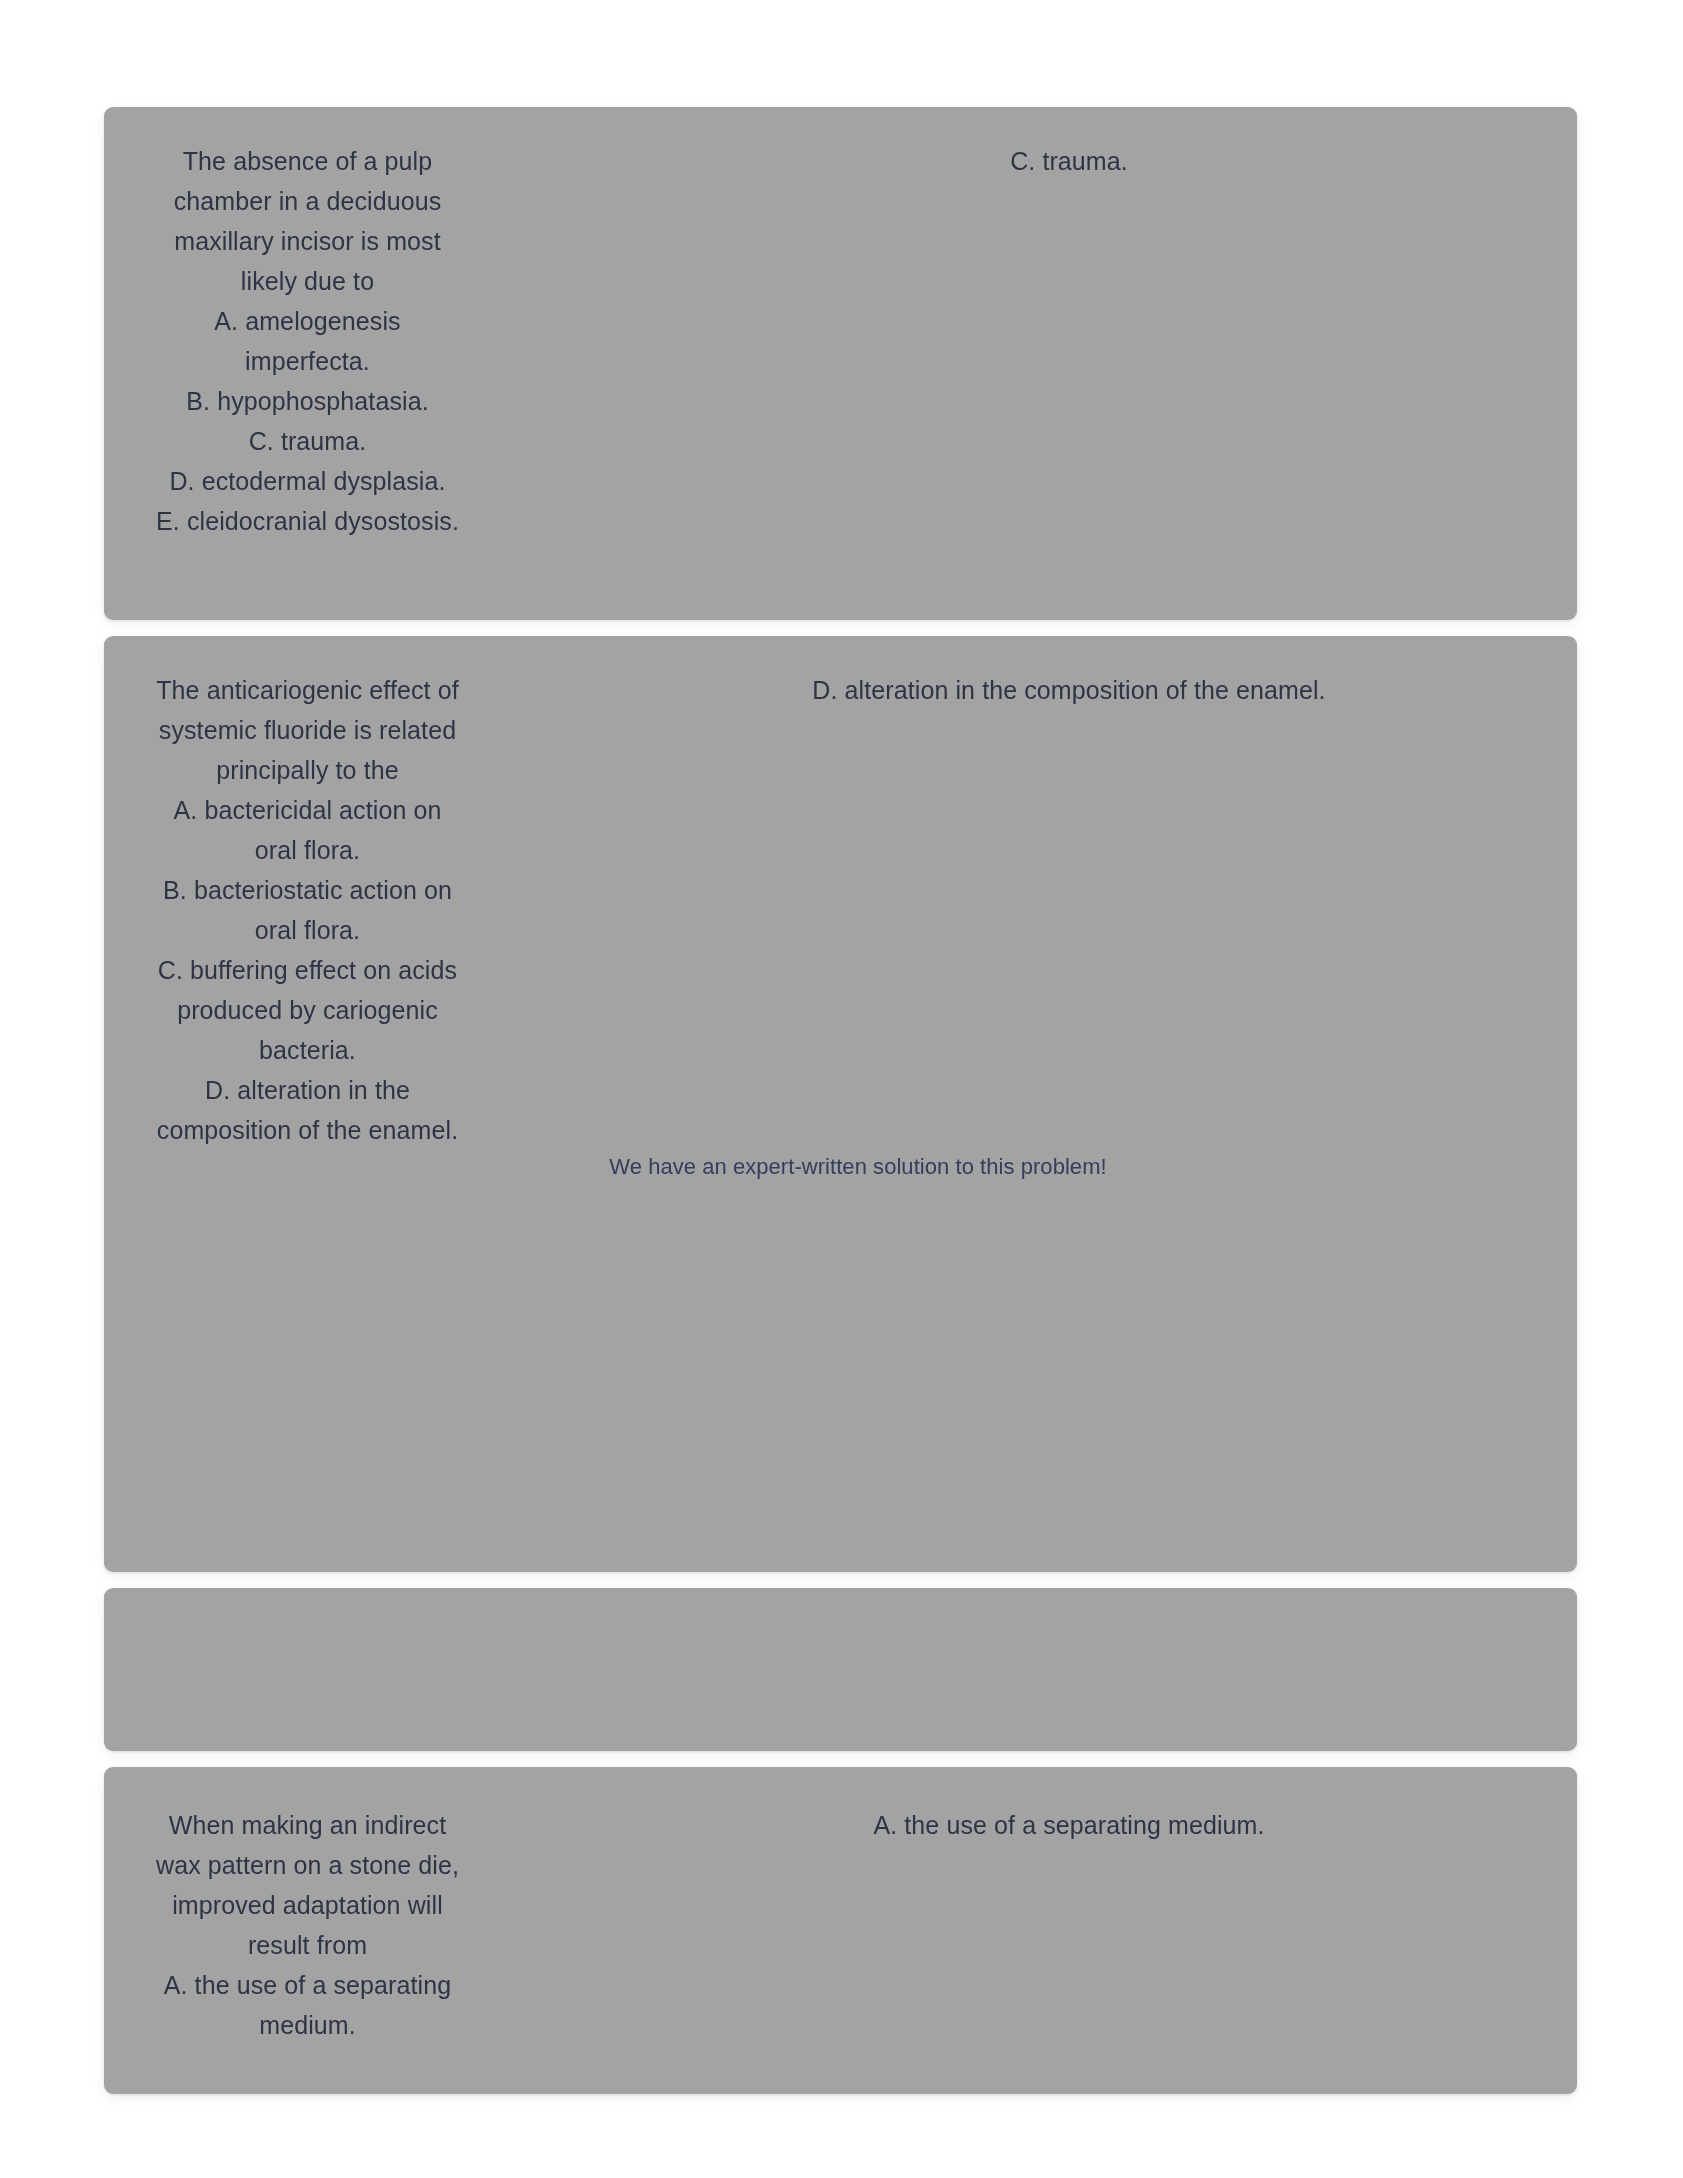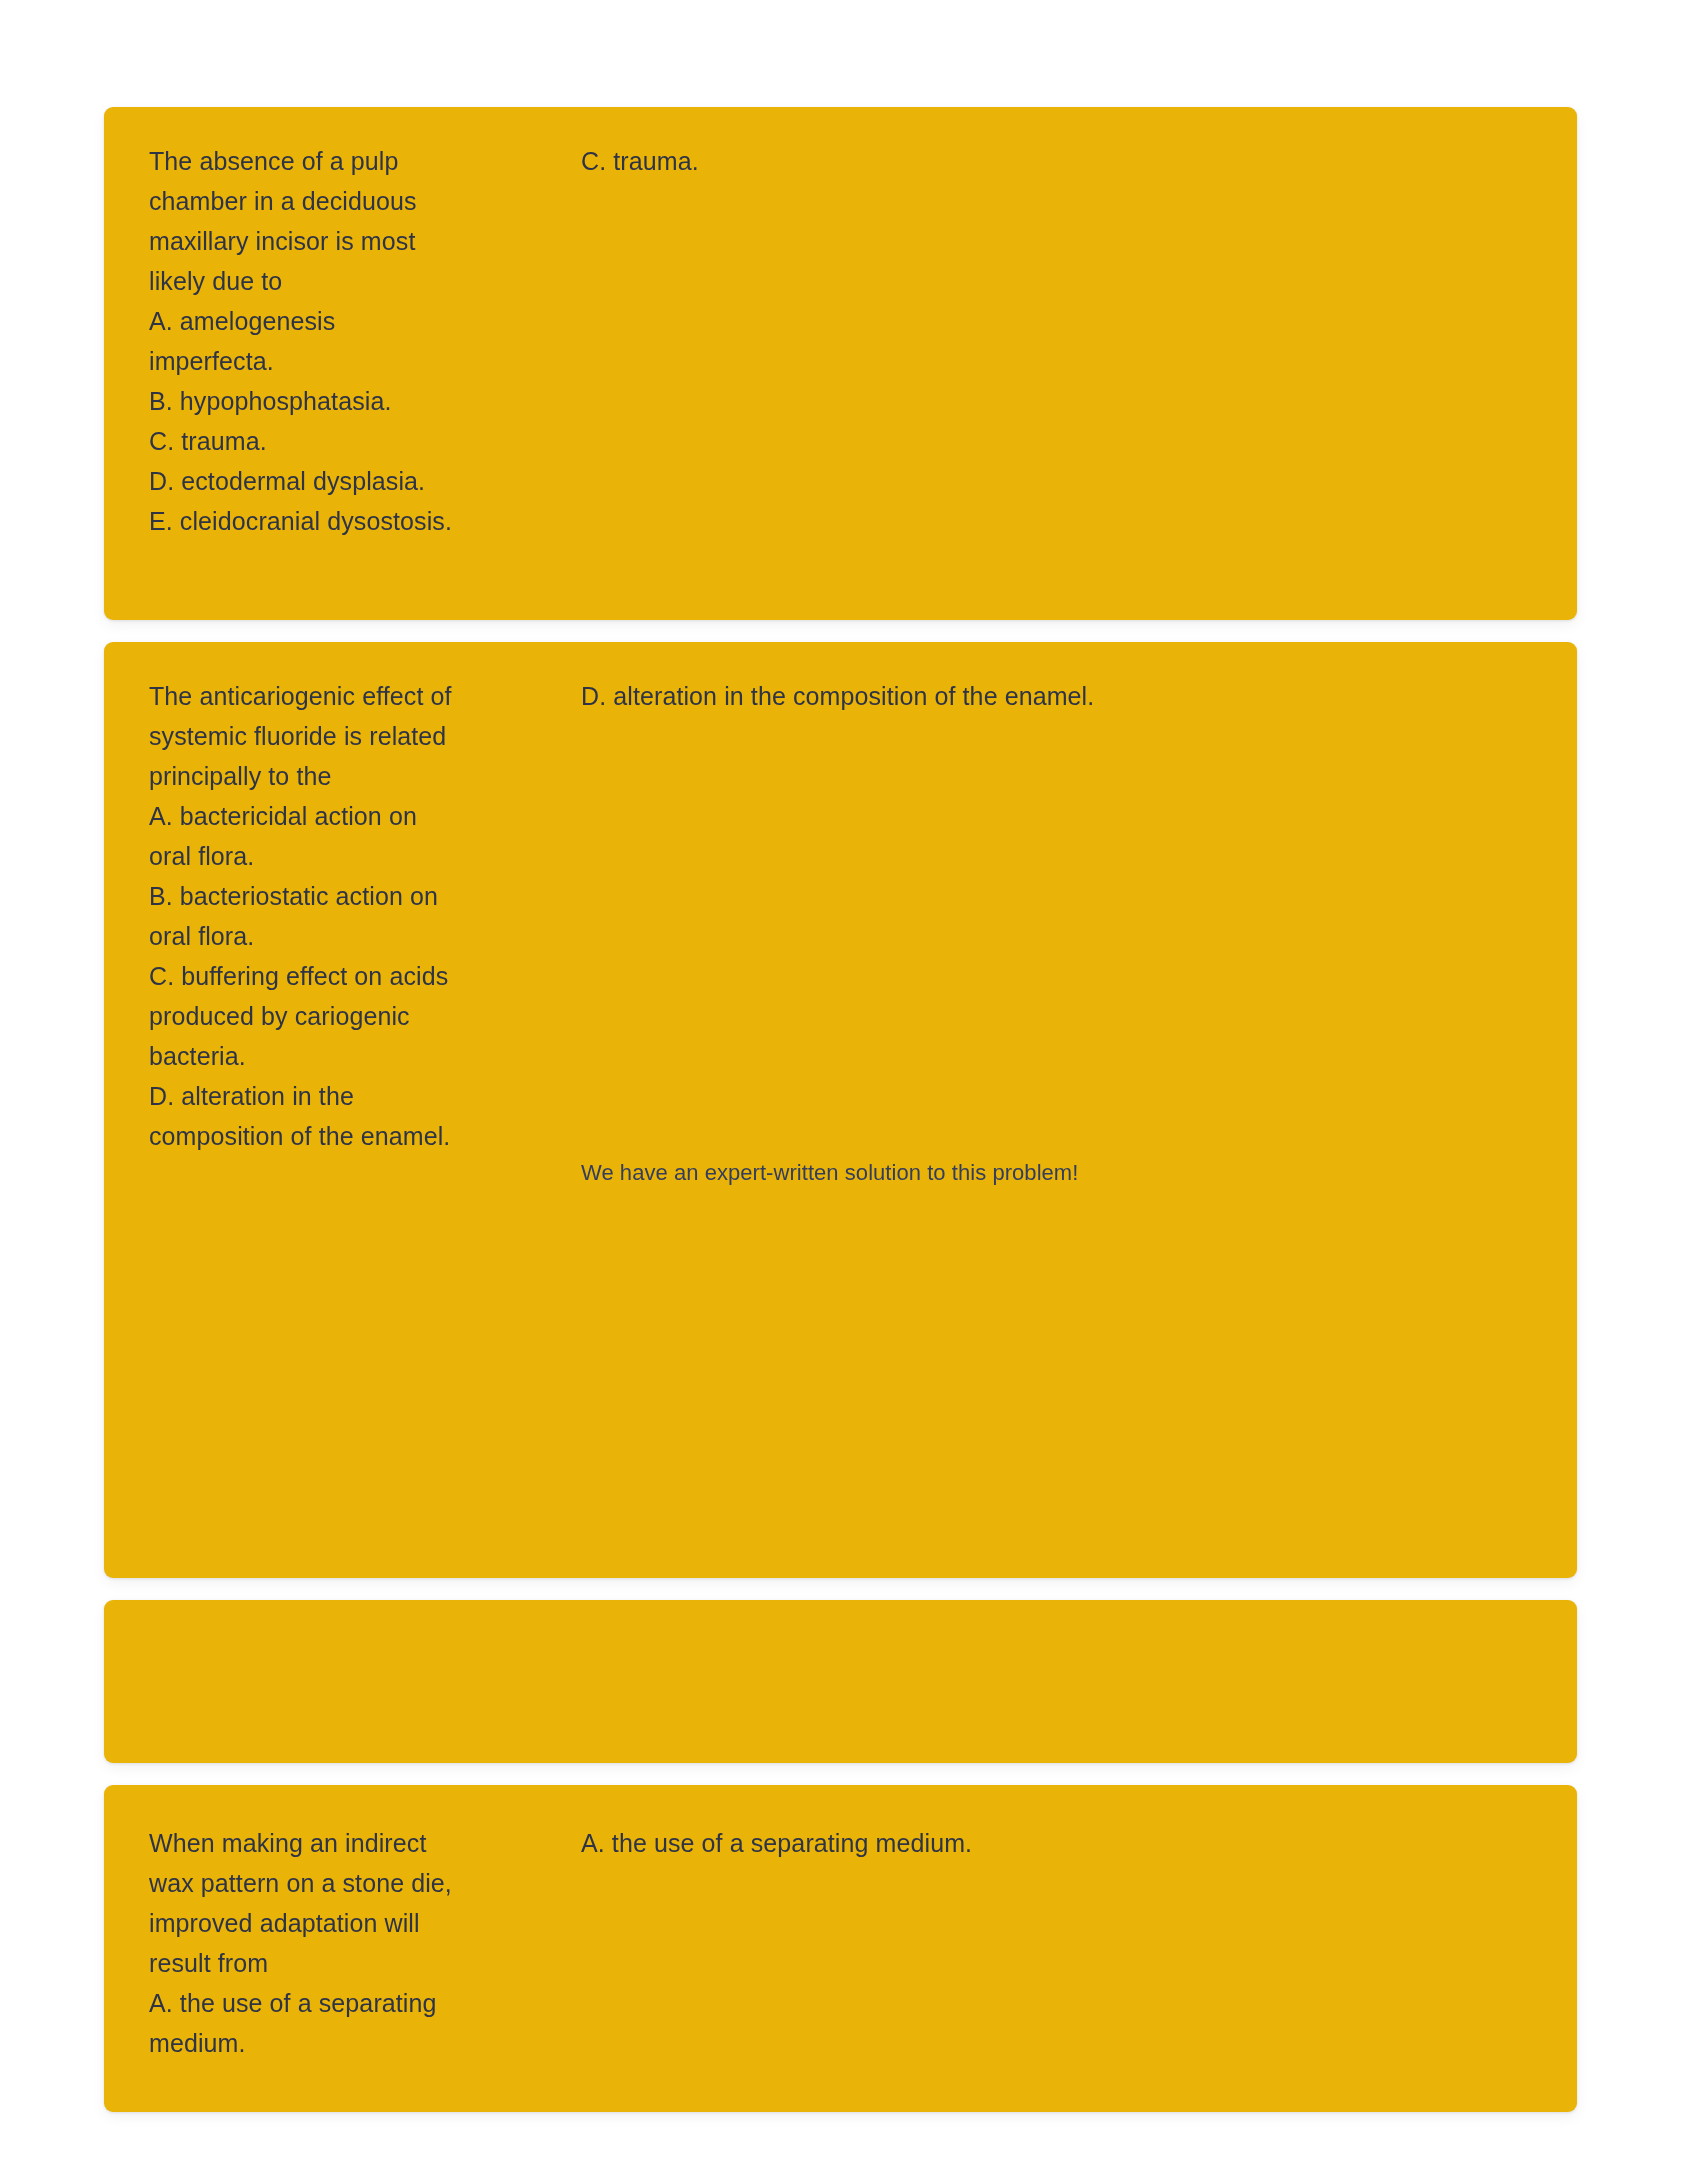--- a/index.html
+++ b/index.html
@@ -22,26 +22,27 @@
     height: 2178px;
     background: #ffffff;
     box-sizing: border-box;
     padding: 107px 107px 0 104px;
   }
 
   .card {
     position: relative;
     box-sizing: border-box;
     width: 1473px;
-    background: #eab308;
+    background: #a3a3a3;
     border-radius: 9px;
     box-shadow: 0 1px 3px rgba(17, 24, 39, 0.10),
                 0 5px 14px rgba(17, 24, 39, 0.055);
-    margin-bottom: 22px;
+    margin-bottom: 16px;
     overflow: hidden;
+    text-align: center;
   }
 
   .card-inner {
     display: flex;
     flex-direction: row;
     align-items: flex-start;
     box-sizing: border-box;
     padding: 34px 20px 24px 45px;
   }
 

